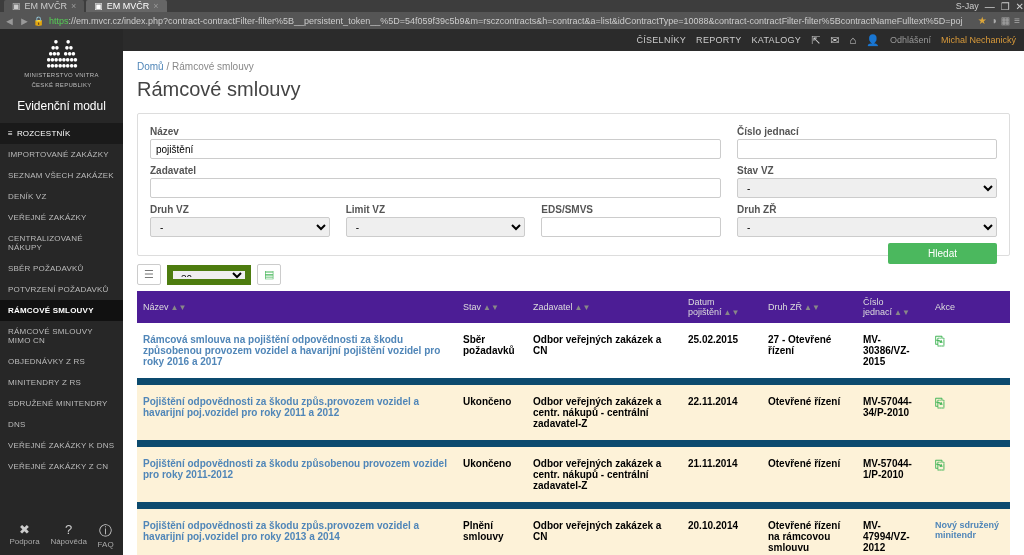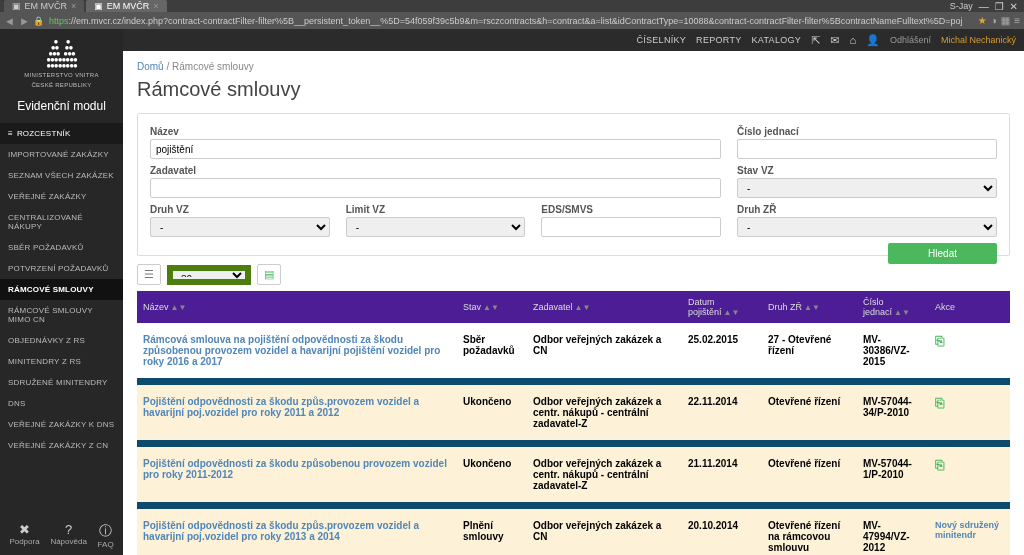--- a/index.html
+++ b/index.html
@@ -3,21 +3,21 @@
 <meta charset="utf-8">
 <style>
   * { box-sizing: border-box; margin: 0; padding: 0; }
   body { font-family: Arial, sans-serif; font-size: 11px; background: #3d3d3d; width: 1024px; height: 555px; overflow: hidden; }
   
   
   .browser-tabs { background: #3d3d3d; height: 12px; display: flex; align-items: center; padding: 0 4px; position: relative; }
   .tab { background: #555; color: #ccc; padding: 1px 8px; font-size: 9px; border-radius: 2px 2px 0 0; margin-right: 2px; display: flex; align-items: center; gap: 4px; }
   .tab.active { background: #666; color: #fff; }
   .tab-close { color: #999; font-size: 9px; }
-  .user-area { position: absolute; right: 6px; color: #ccc; font-size: 9px; display: flex; gap: 6px; align-items: center; }
+  .user-area { position: absolute; right: 0; color: #ccc; font-size: 9px; display: flex; gap: 6px; align-items: center; }
   .win-btn { color: #ccc; font-size: 10px; }
   
   .addr-bar { background: #555; height: 17px; display: flex; align-items: center; padding: 0 4px; gap: 4px; }
   .nav-arrow { color: #999; font-size: 11px; }
   .lock { color: #5a5; font-size: 9px; }
   .url { color: #ccc; font-size: 9px; flex: 1; white-space: nowrap; overflow: hidden; }
   .url .https { color: #5c5; }
   .addr-icons { display: flex; gap: 4px; color: #aaa; }
   .addr-icons span { font-size: 10px; }
   
@@ -127,20 +127,21 @@
       <div class="logo-text">ČESKÉ REPUBLIKY</div>
     </div>
     <div class="app-title">Evidenční modul</div>
     <ul class="menu">
       <li class="section">
         <span>≡</span>
         <span>Rozcestník</span>
       </li>
       <li>IMPORTOVANÉ ZAKÁZKY</li>
       <li>SEZNAM VŠECH ZAKÁZEK</li>
+      <li>DENÍK VZ</li>
       <li>VEŘEJNÉ ZAKÁZKY</li>
       <li>CENTRALIZOVANÉ NÁKUPY</li>
       <li>SBĚR POŽADAVKŮ</li>
       <li>POTVRZENÍ POŽADAVKŮ</li>
       <li class="selected">RÁMCOVÉ SMLOUVY</li>
       <li>RÁMCOVÉ SMLOUVY MIMO CN</li>
       <li>OBJEDNÁVKY Z RS</li>
       <li>MINITENDRY Z RS</li>
       <li>SDRUŽENÉ MINITENDRY</li>
       <li>DNS</li>

